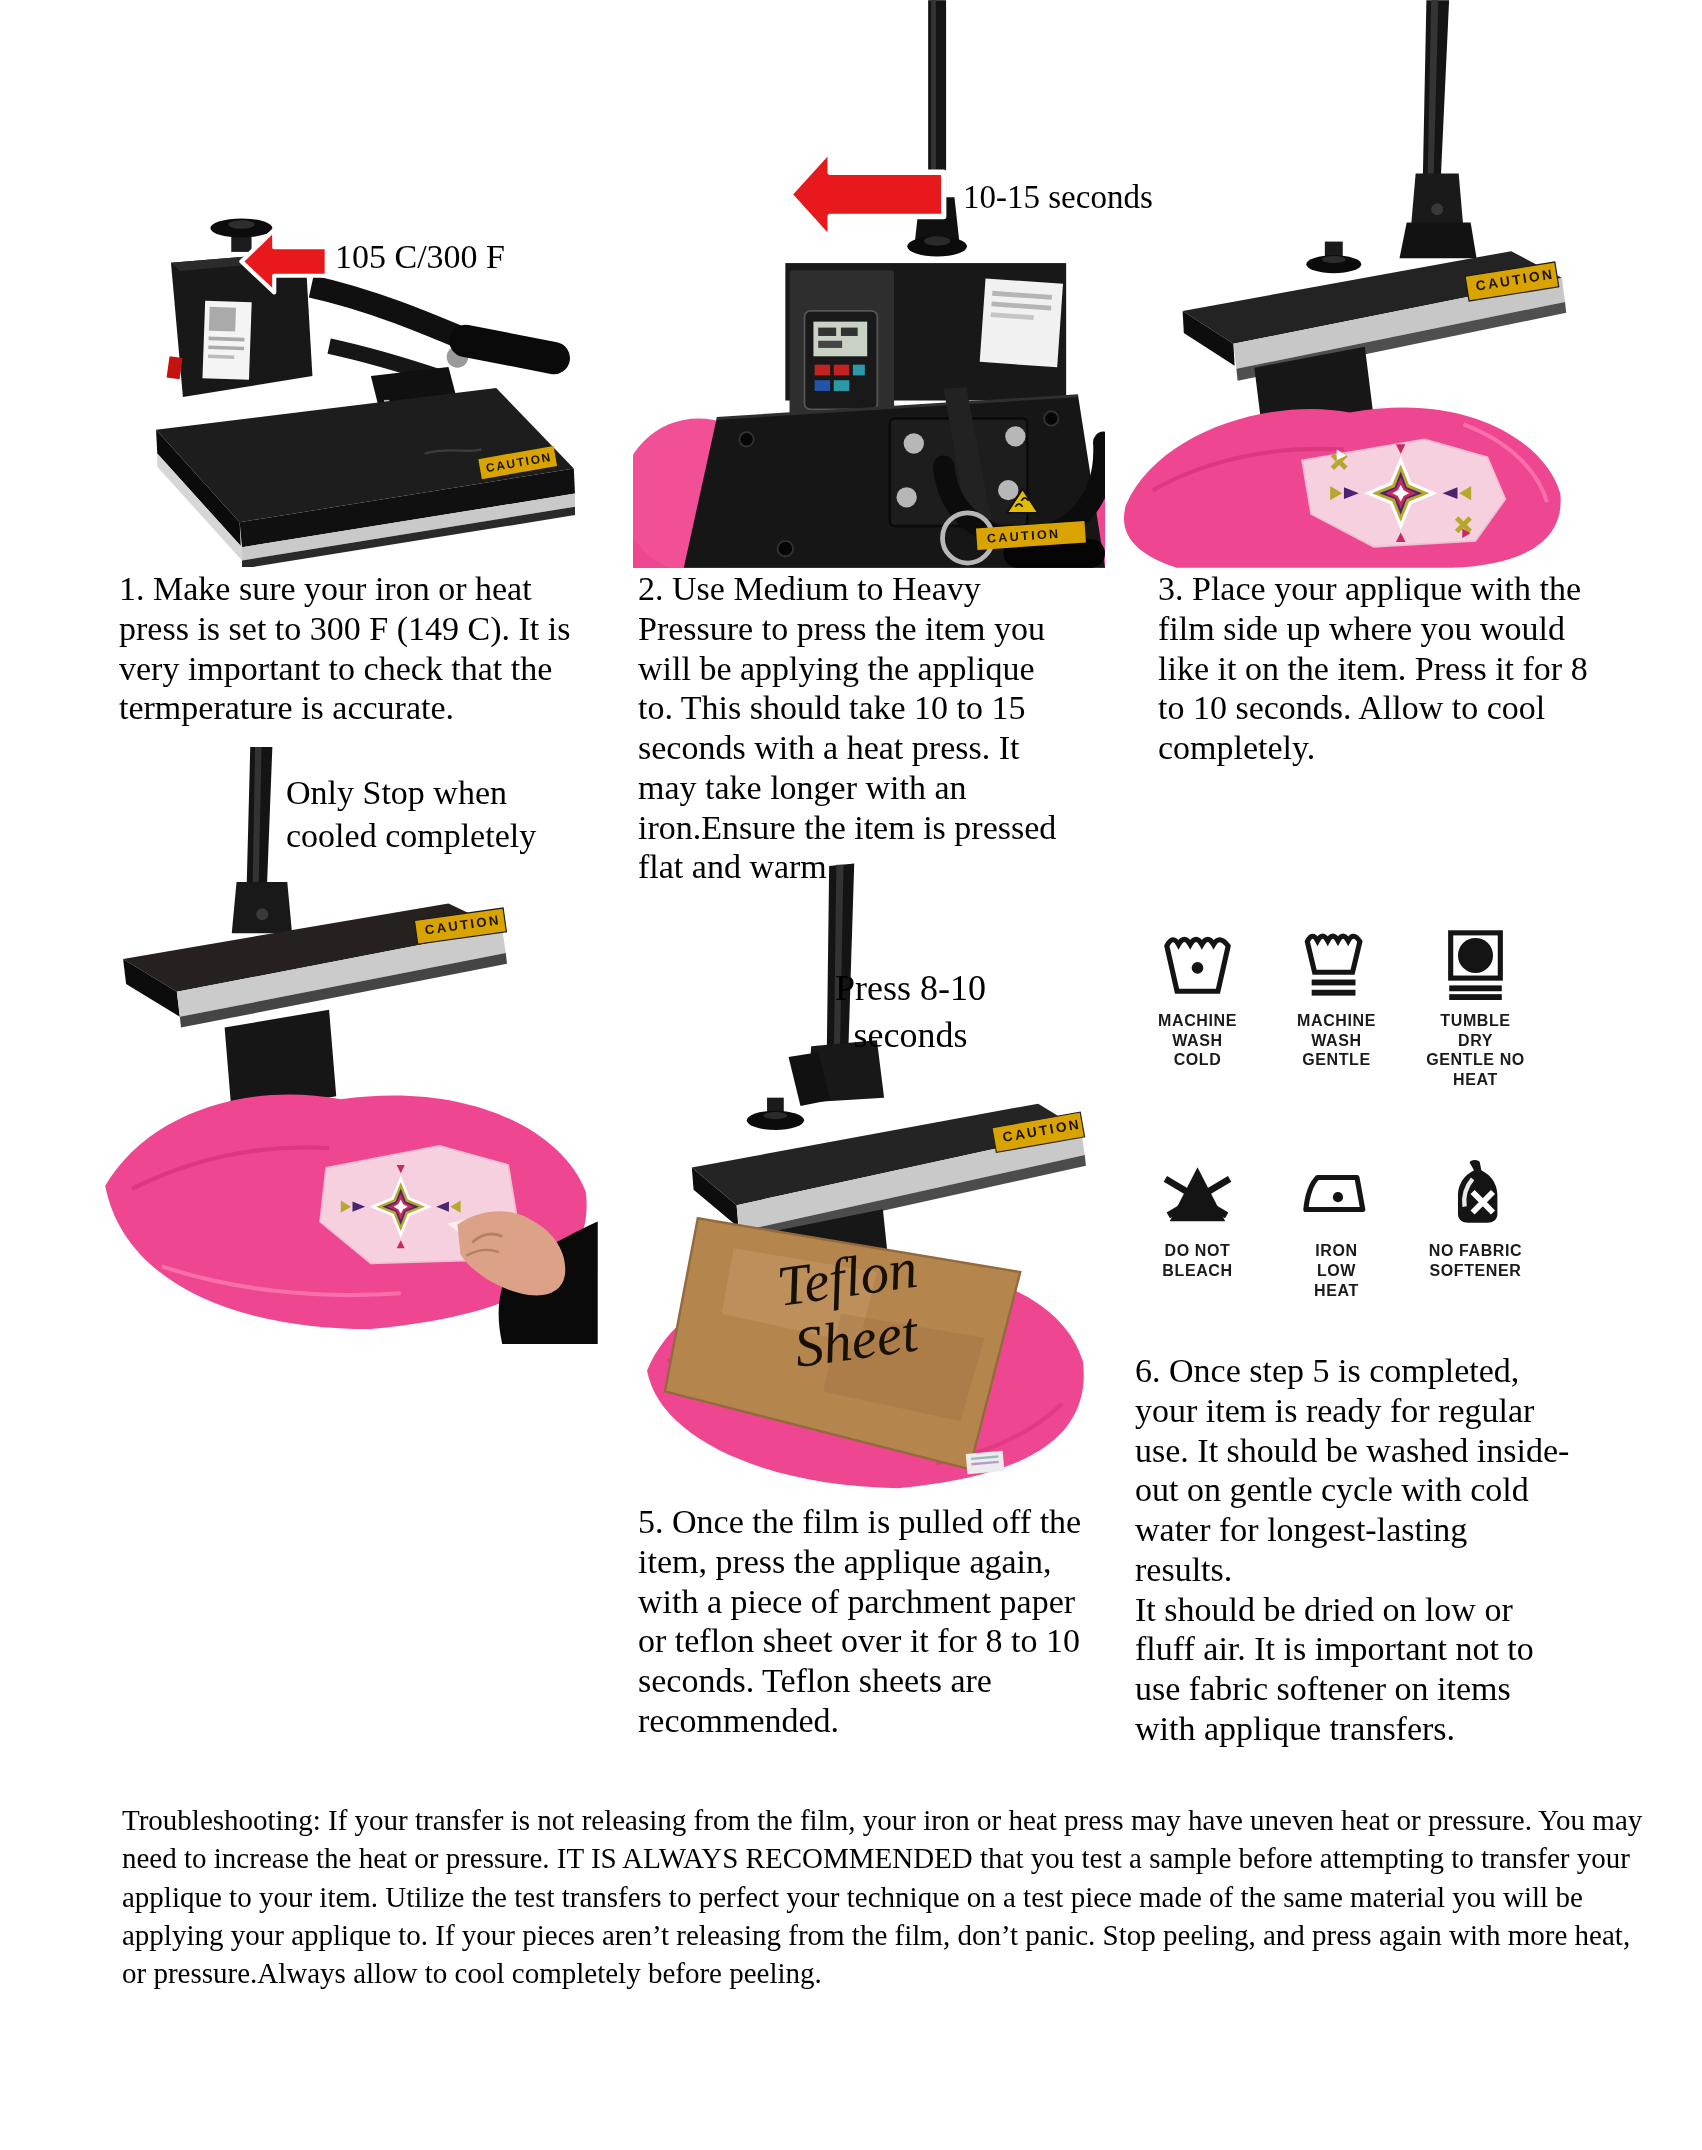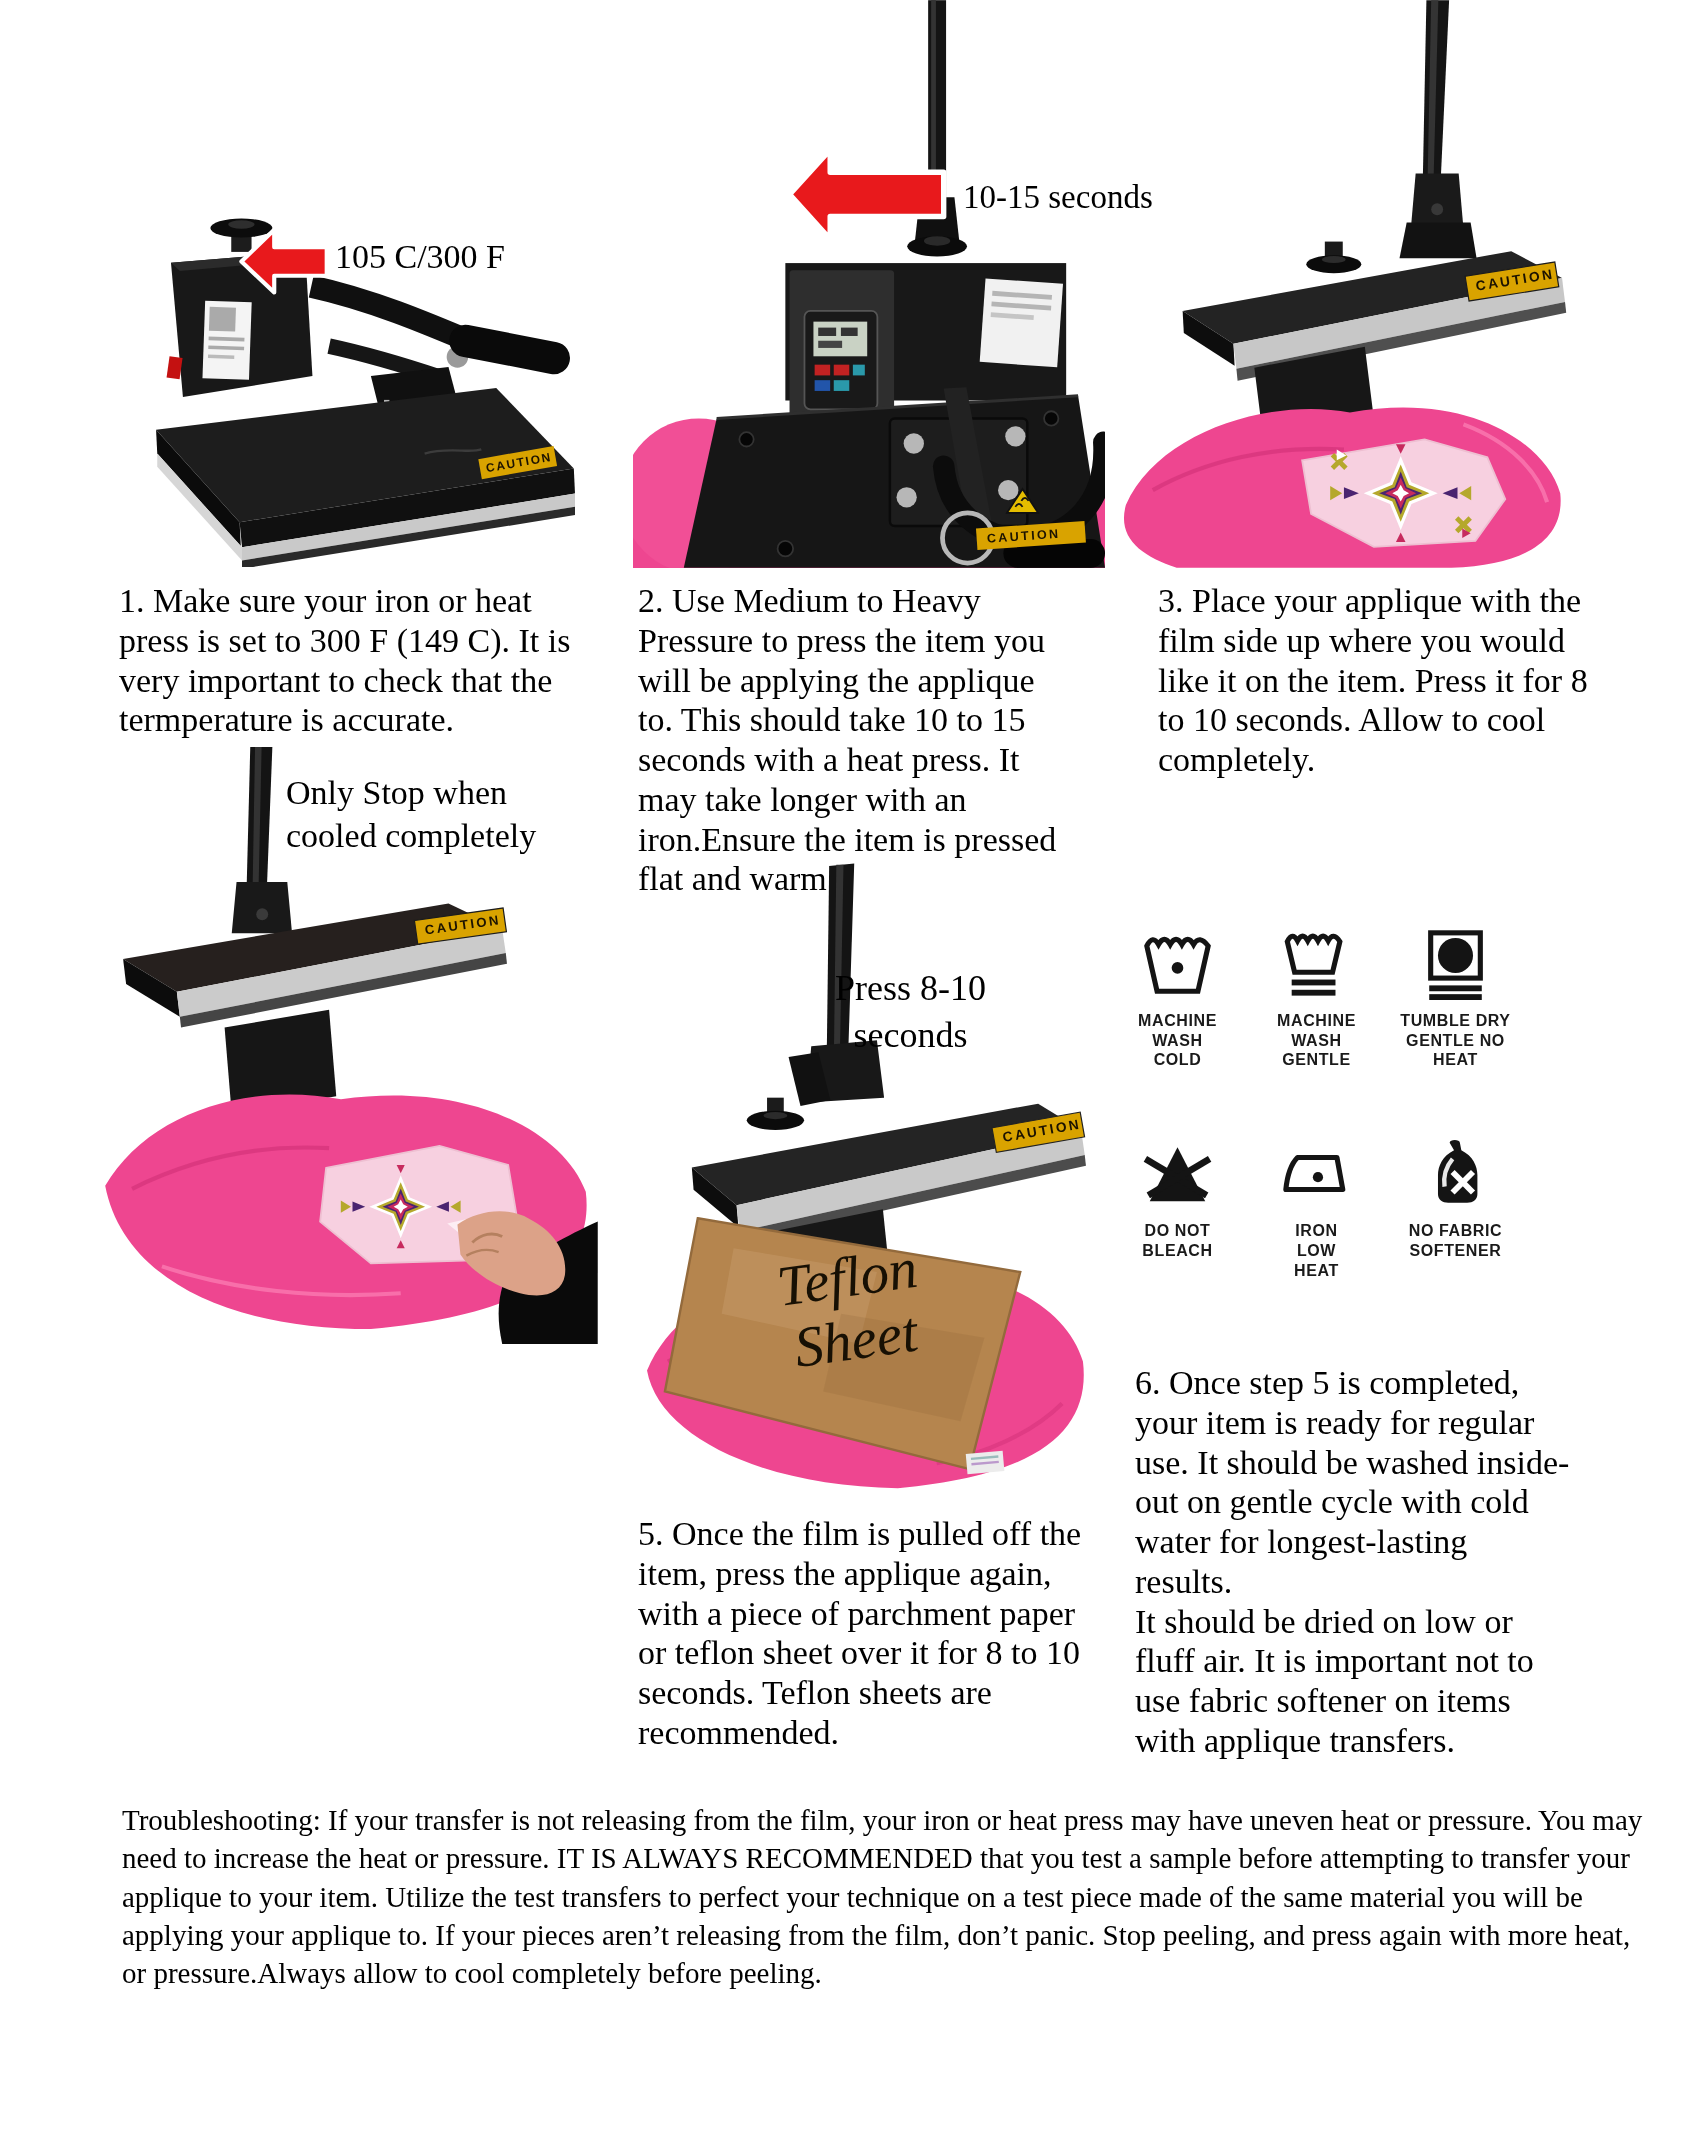--- a/index.html
+++ b/index.html
@@ -1,29 +1,29 @@
 <!DOCTYPE html>
 <html style="font-size:9.6px"><head>
 <meta charset="utf-8">
 <style>
   html,body{margin:0;padding:0;background:#888;}
   .page{position:relative;width:1703px;height:2151px;background:#ffffff;
         font-family:"Liberation Serif", serif;color:#000;overflow:hidden;margin:0 auto;}
   .abs{position:absolute;}
-  .caption{font-size:34px;line-height:1.17;letter-spacing:0;margin-top:12px;}
+  .caption{font-size:34px;line-height:1.17;letter-spacing:0;}
   .preline{white-space:pre-line;}
   .annot{font-size:34px;}
   .annot-small{font-size:33px;}
   .annot-center{text-align:center;}
   .teflon-text{font-size:57px;font-style:italic;line-height:1.1;text-align:center;
                color:#171004;transform:rotate(-8deg);transform-origin:center;}
   .troubleshooting{font-size:29px;line-height:1.32;width:1529px;}
   .care-grid{display:grid;grid-template-columns:repeat(3,139px);row-gap:67px;
              justify-items:center;width:418px;}
-  .care-cell{display:flex;flex-direction:column;align-items:center;}
+  .care-cell{display:flex;flex-direction:column;align-items:center;margin-left:40px;}
   .care-label{margin-top:10.8px;font-family:"Liberation Sans", sans-serif;font-weight:bold;
               font-size:16px;line-height:1.24;letter-spacing:0.6px;text-align:center;color:#1a1a1a;}
   svg text.cap{font-family:"Liberation Sans", sans-serif;font-weight:bold;fill:#1c1300;}
 </style>
 </head>
 <body>
 
 <div class="page">
 
   <svg class="abs" style="left:114px;top:197px" width="478" height="370" viewBox="0 0 800 620">

